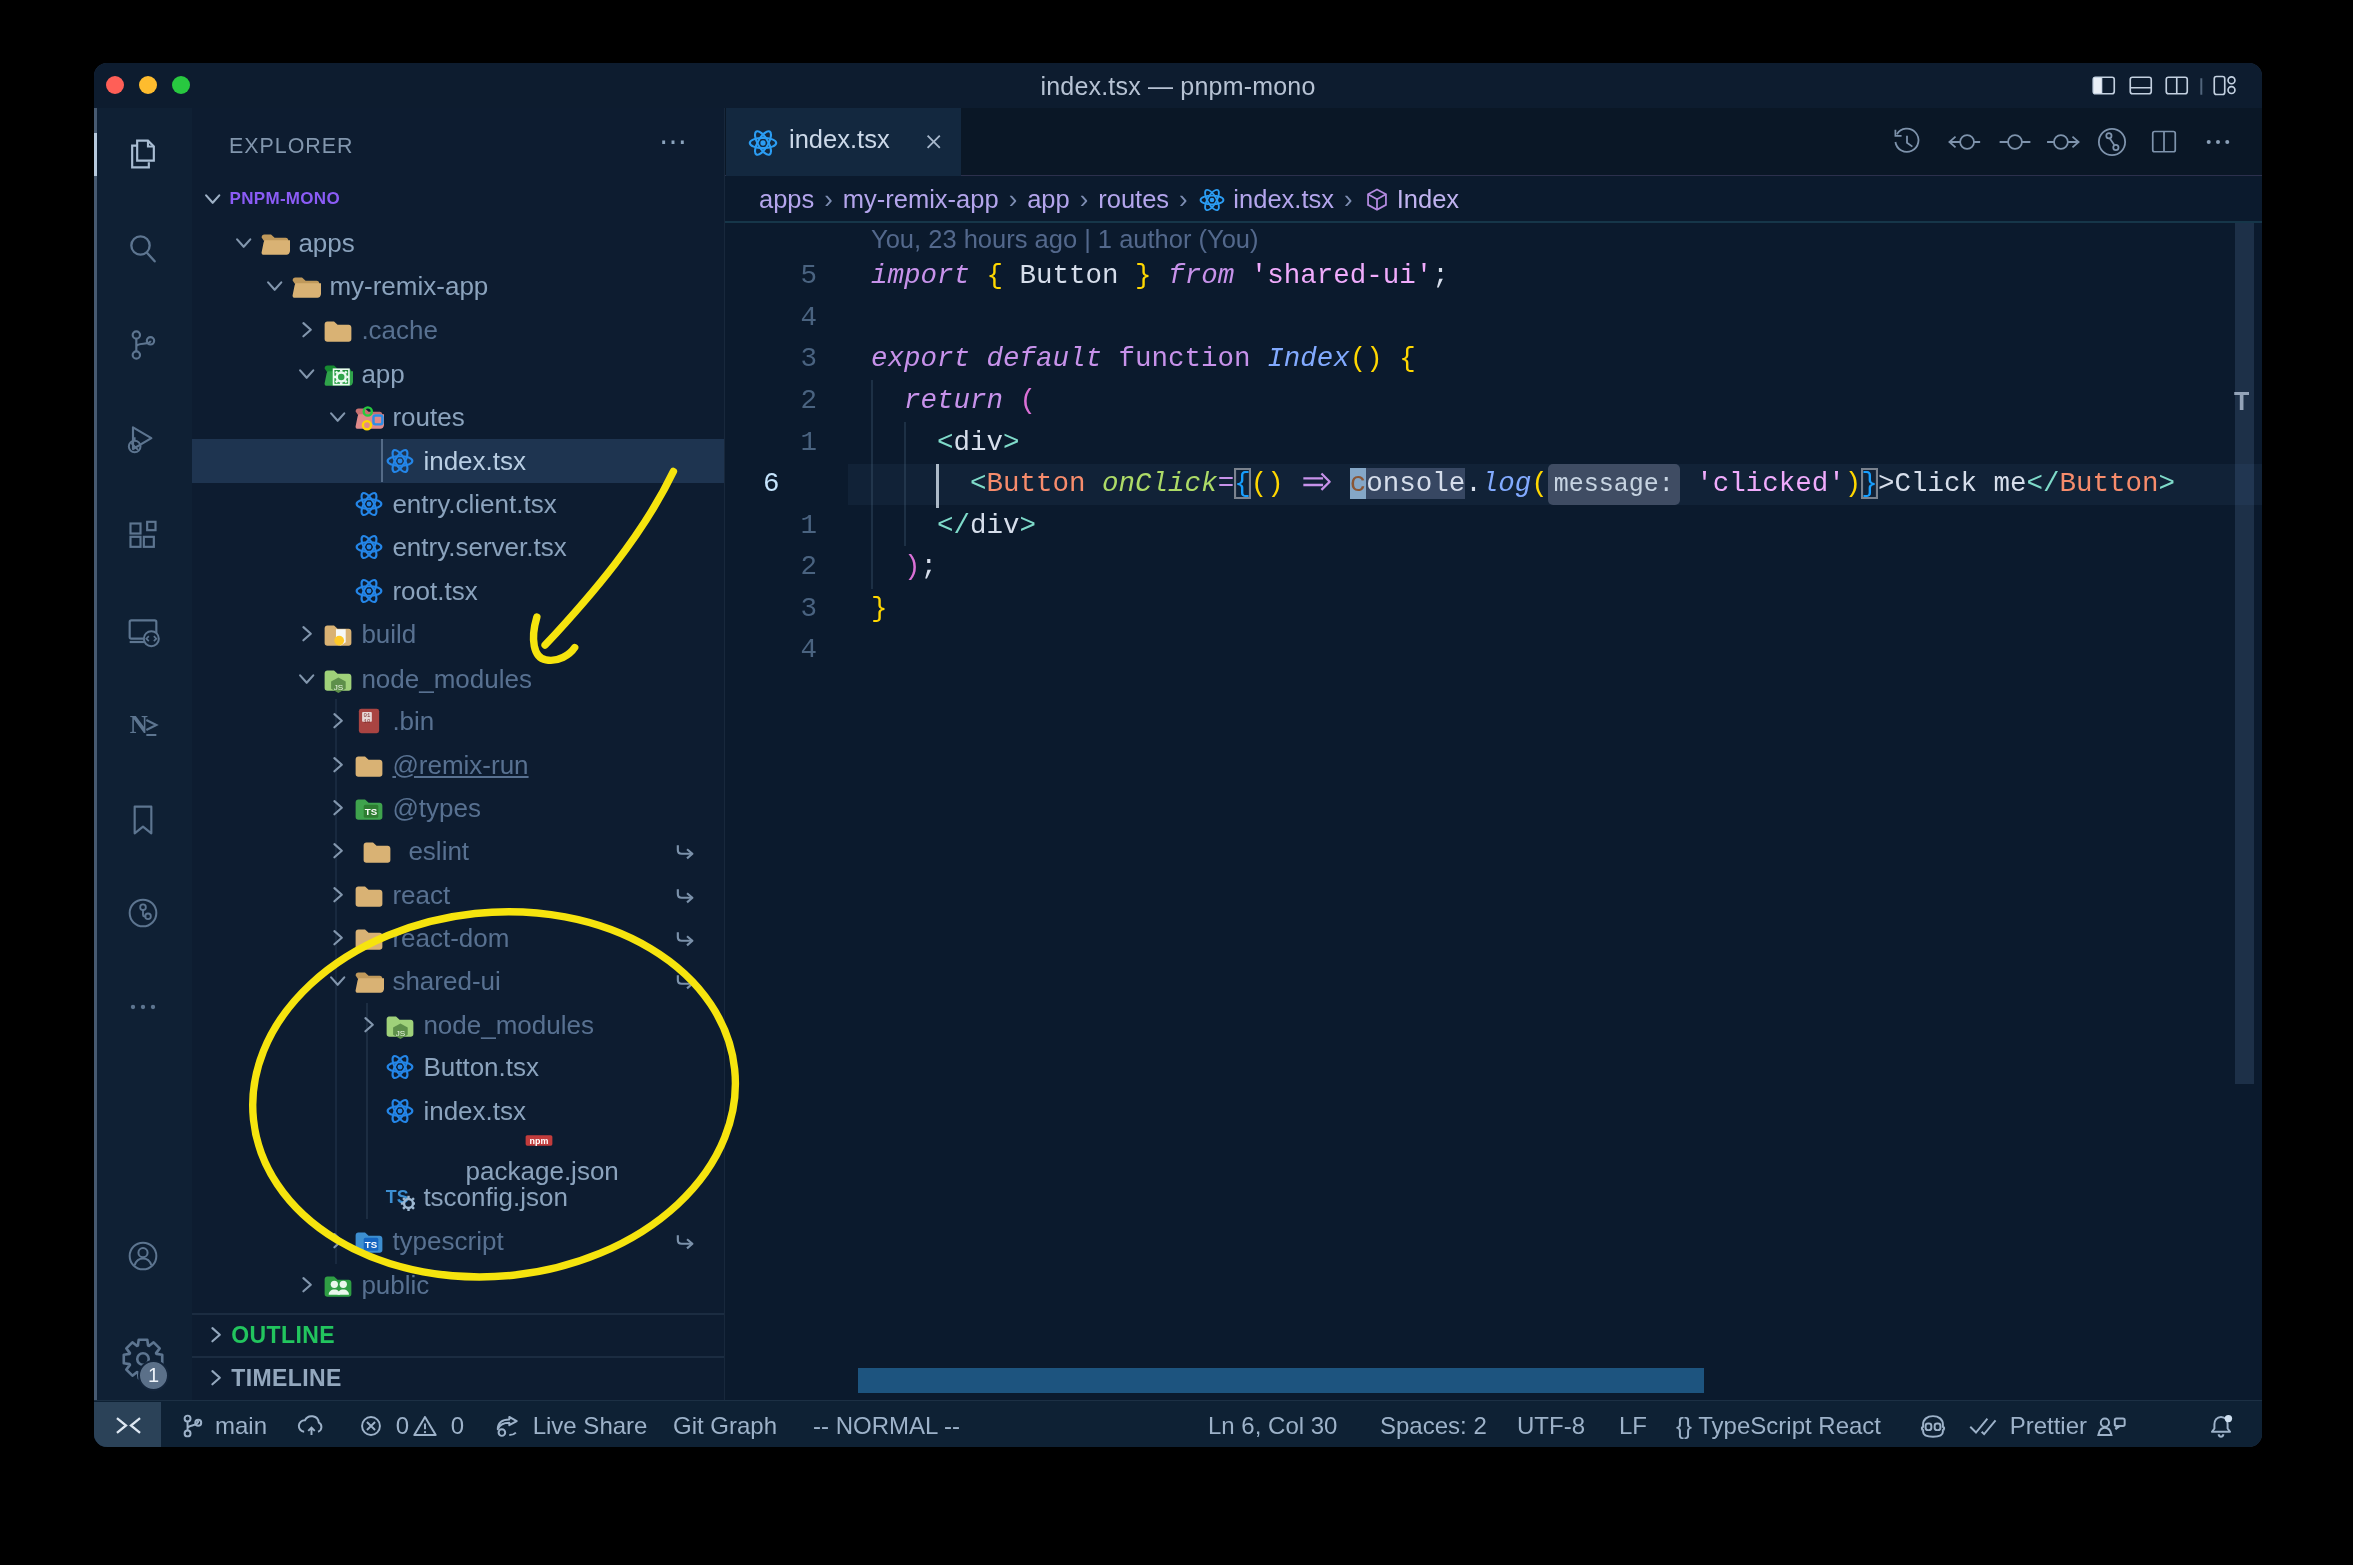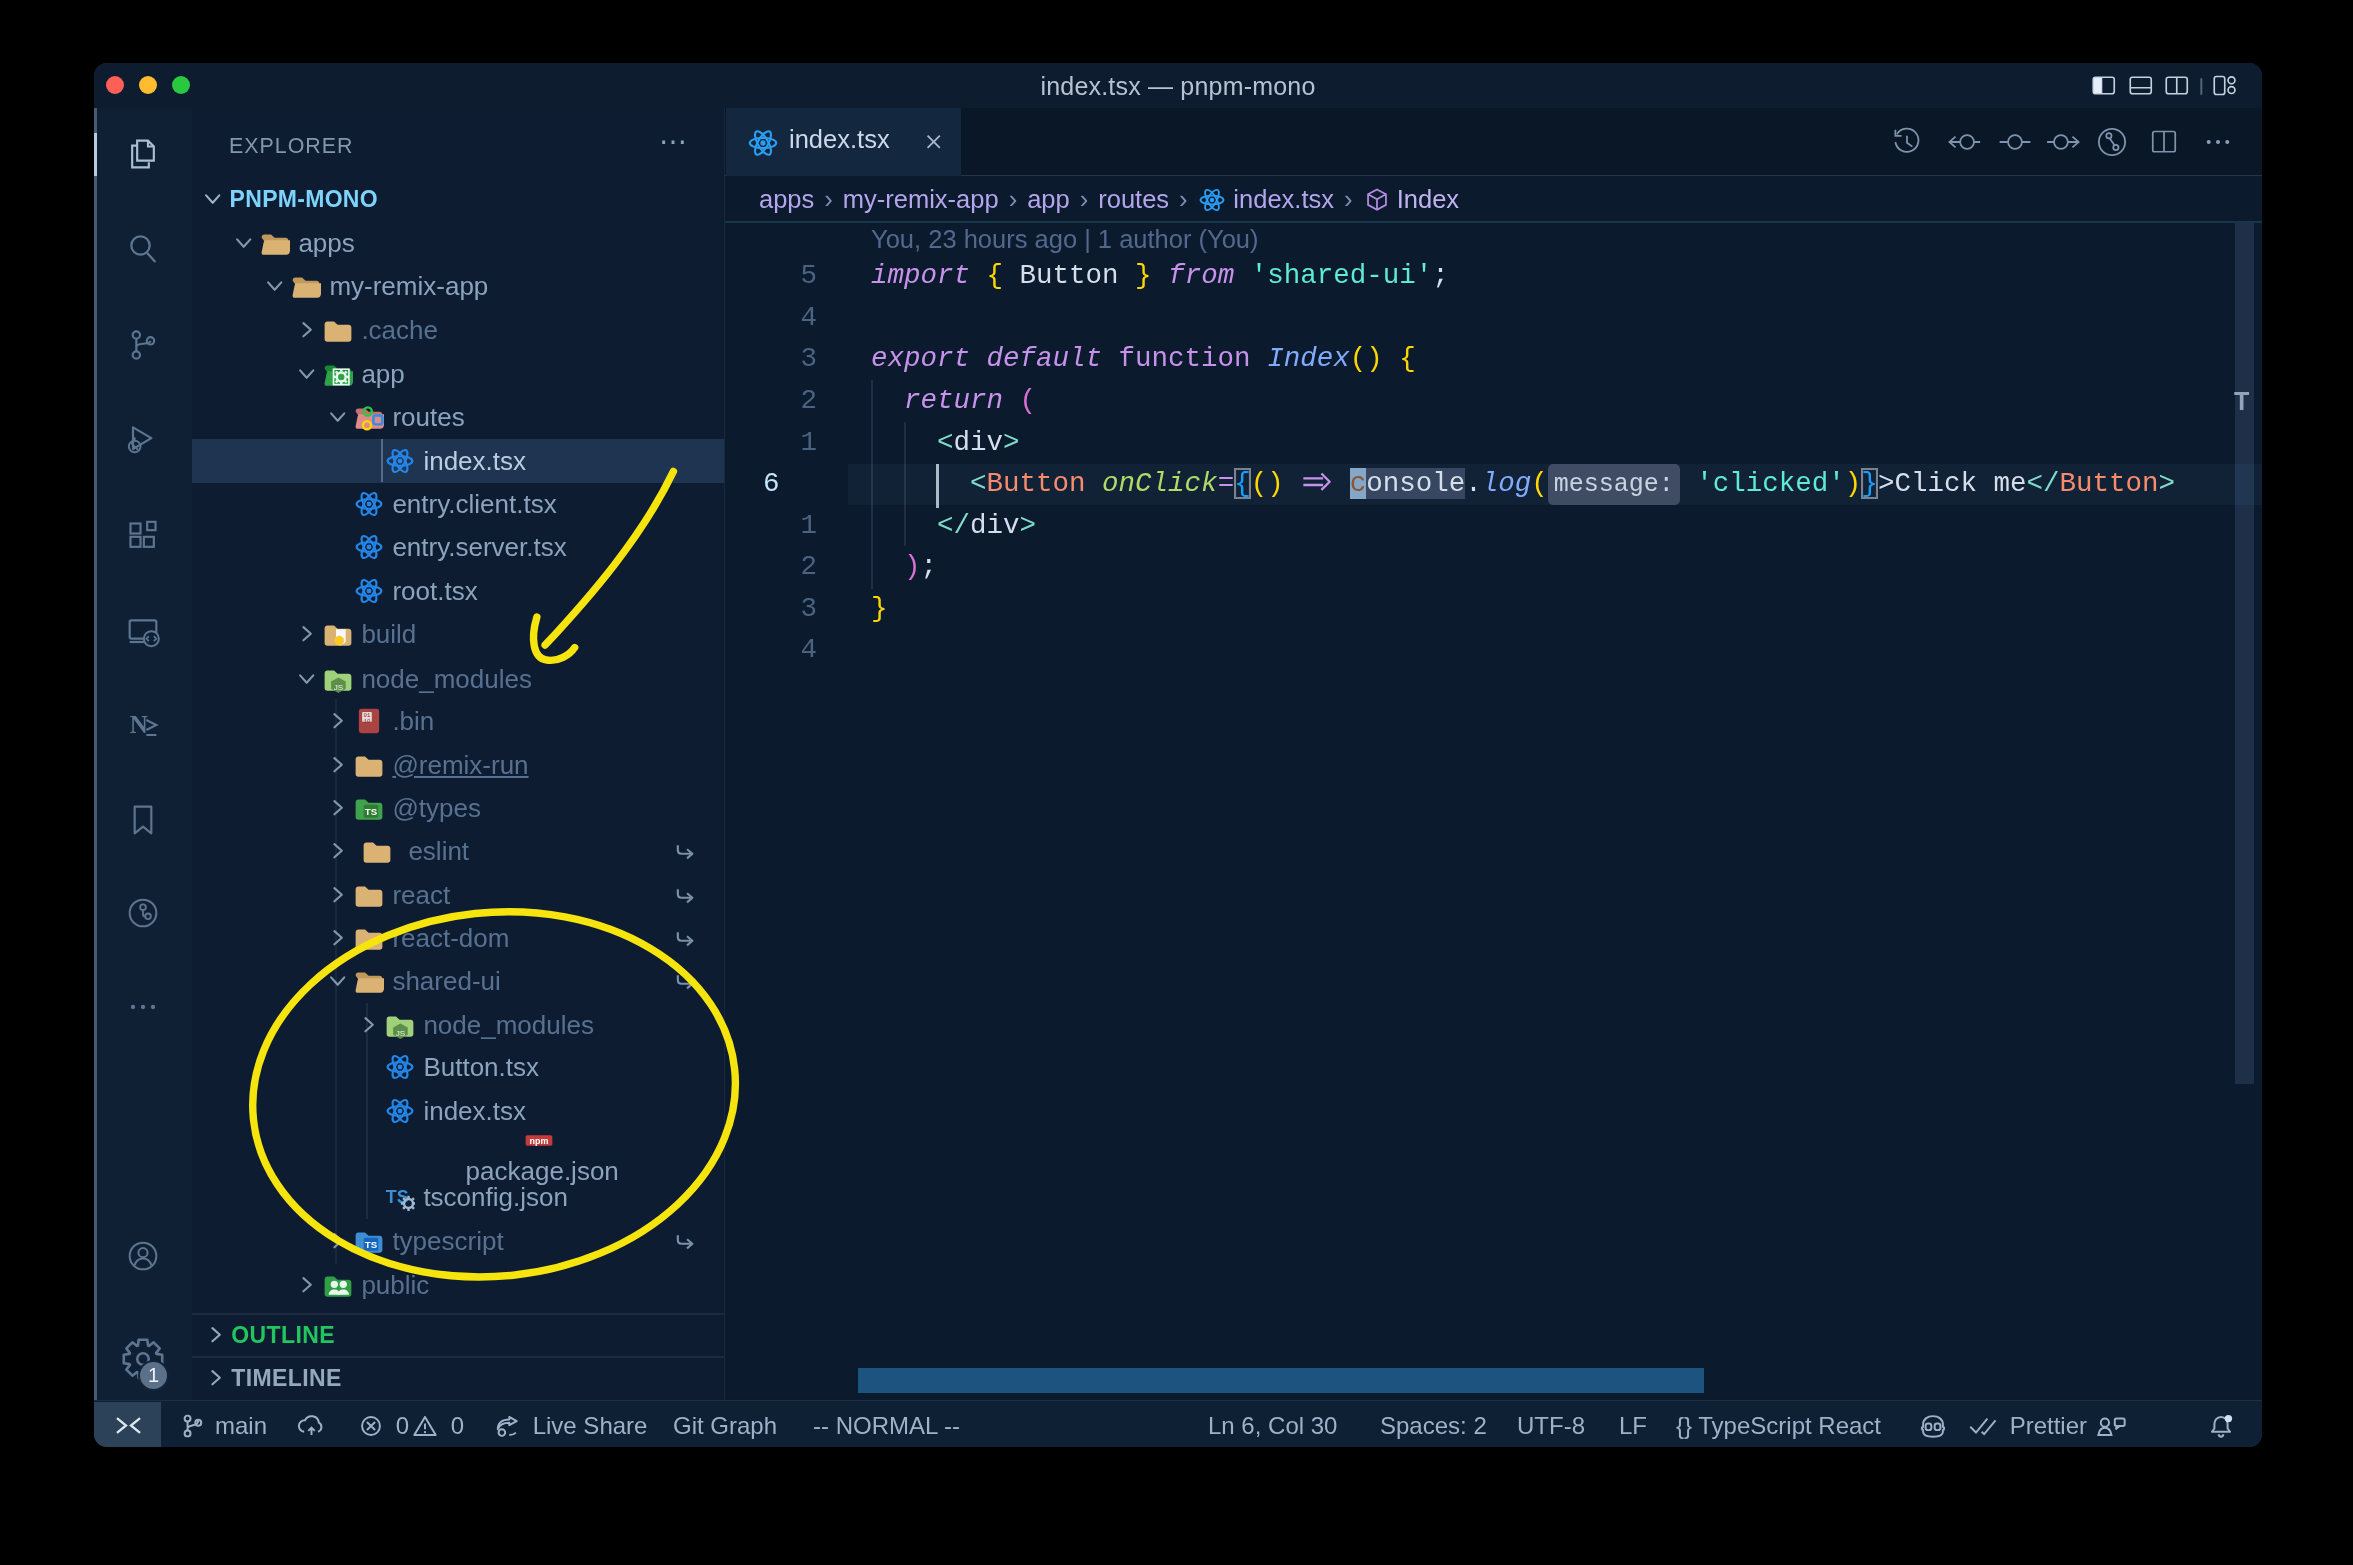--- a/index.html
+++ b/index.html
@@ -21,21 +21,21 @@
   font-size:26px;color:#8ba3bd;white-space:pre}
 .dim{color:#587191}
 .chev{width:31px;height:44px;flex:0 0 31px;display:flex;align-items:center;justify-content:center}
 .ficon{width:32px;height:44px;flex:0 0 32px;display:flex;align-items:center;justify-content:center}
 .lbl{margin-left:7.4px}
 .code{position:absolute;font-family:"Liberation Mono",monospace;font-size:27.5px;line-height:41px;
   white-space:pre;color:#d6deeb}
 .ln{position:absolute;font-family:"Liberation Mono",monospace;font-size:27.5px;line-height:41px;
   color:#4a6380;width:58px;text-align:right}
 .it{font-style:italic}
-.kw{color:#c792ea}.str{color:#5eead4}.gold{color:#ffd700}.orc{color:#da70d6}
+.kw{color:#c792ea}.str{color:#f0abfc}.gold{color:#ffd700}.orc{color:#da70d6}
 .blu{color:#179fff}.fn{color:#82aaff}.attr{color:#addb67}.cmp{color:#f78c6c}.tag{color:#7fdbca}
 .sb-item{position:absolute;top:10.7px;font-size:24px;color:#9db2c9;white-space:nowrap}
 svg{display:block}
 </style>
 </head><body>
 <div id="win">
     <div id="titlebar">
       <div class="tl" style="left:11.5px;background:#ff5f57"></div>
       <div class="tl" style="left:45px;background:#febc2e"></div>
       <div class="tl" style="left:78px;background:#28c840"></div>
@@ -160,21 +160,21 @@
       <div class="abs" style="left:44px;top:1252px;width:31px;height:31px;border-radius:50%;background:#5b7089;border:2.5px solid #13243a;color:#eef3f9;font-size:20px;text-align:center;line-height:27px">1</div>
       <div class="abs" style="left:0;top:0;width:3.3px;height:1292px;background:rgba(150,172,198,.42)"></div>
     </div>
     <div id="sidebar">
       <div class="abs" style="left:37px;top:25.5px;font-size:21.4px;letter-spacing:1px;color:#8296ad">EXPLORER</div>
       <div class="abs" style="left:467px;top:16.5px;font-size:28px;color:#8ba3bd;letter-spacing:1.6px">⋯</div>
       <div class="abs" style="left:0;top:331px;width:532px;height:44px;background:#1e3450"></div>
       <div class="abs" style="left:189px;top:331px;width:1.6px;height:43px;background:rgba(150,175,205,.45)"></div>
       <div class="abs" style="left:174px;top:895px;width:1.6px;height:216px;background:rgba(130,160,195,.13)"></div>
       <div class="abs" style="left:143px;top:591px;width:1.6px;height:565px;background:rgba(130,160,195,.10)"></div>
-      <div class="tree-row" style="top:69px;padding-left:5px;font-weight:bold;font-size:23px;color:#7dd3fc;letter-spacing:0.3px"><span class="chev"><svg width="21.4" height="21.4" viewBox="0 0 26 26">
+      <div class="tree-row" style="top:69px;padding-left:5px;font-weight:bold;font-size:17px;color:#8b5cf6;letter-spacing:0.3px"><span class="chev"><svg width="21.4" height="21.4" viewBox="0 0 26 26">
             <path d="M5 9l8 9 8-9" fill="none" stroke="#9db0c5" stroke-width="2.6" stroke-linecap="round" stroke-linejoin="round"></path>
           </svg></span><span style="margin-left:1.6px">PNPM-MONO</span></div>
       <div class="tree-row" style="top:113px;padding-left:36px;"><span class="chev"><svg width="21.4" height="21.4" viewBox="0 0 26 26">
             <path d="M5 9l8 9 8-9" fill="none" stroke="#8296ad" stroke-width="2.6" stroke-linecap="round" stroke-linejoin="round"></path>
           </svg></span><span class="ficon"><svg width="30" height="27" viewBox="0 0 37 33">
             <path d="M2 9c0-2 1.4-3.5 3.4-3.5h8.2l4.4 4h13.6c2 0 3.4 1.5 3.4 3.5v2H6z" fill="#c0995b"></path>
             <path d="M6.5 12.5h30c2.2 0 3.3 1.6 2.8 3.6l-2.6 11c-.4 1.9-1.8 3.4-4 3.4H4.6c-2 0-3-1.4-2.6-3.3l2.3-11.4c.3-1.8 1.4-3.3 2.2-3.3z" fill="#d9b274"></path>
           </svg></span><span class="lbl">apps</span></div>
       <div class="tree-row" style="top:156px;padding-left:67px;"><span class="chev"><svg width="21.4" height="21.4" viewBox="0 0 26 26">
             <path d="M5 9l8 9 8-9" fill="none" stroke="#8296ad" stroke-width="2.6" stroke-linecap="round" stroke-linejoin="round"></path>

